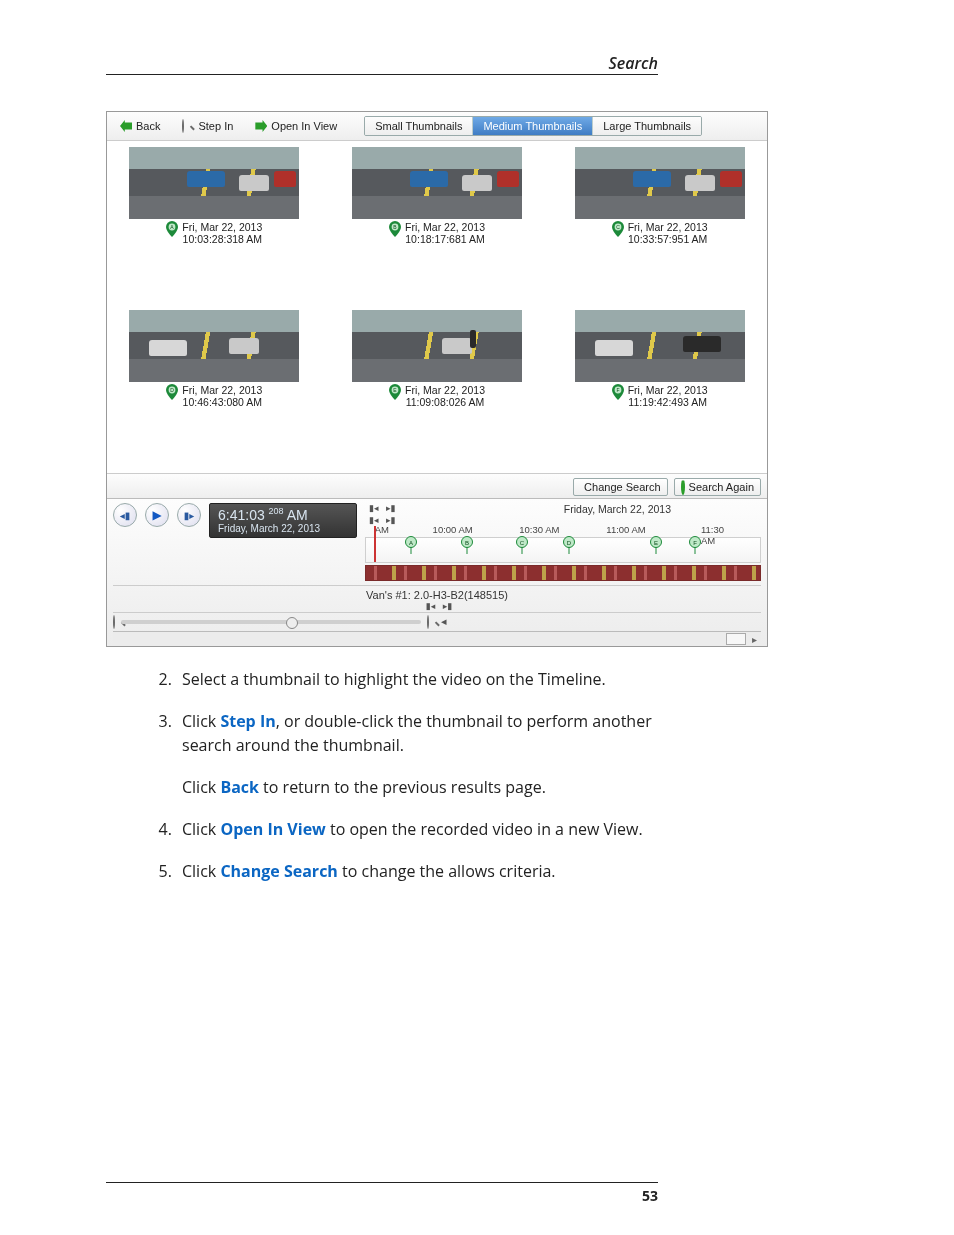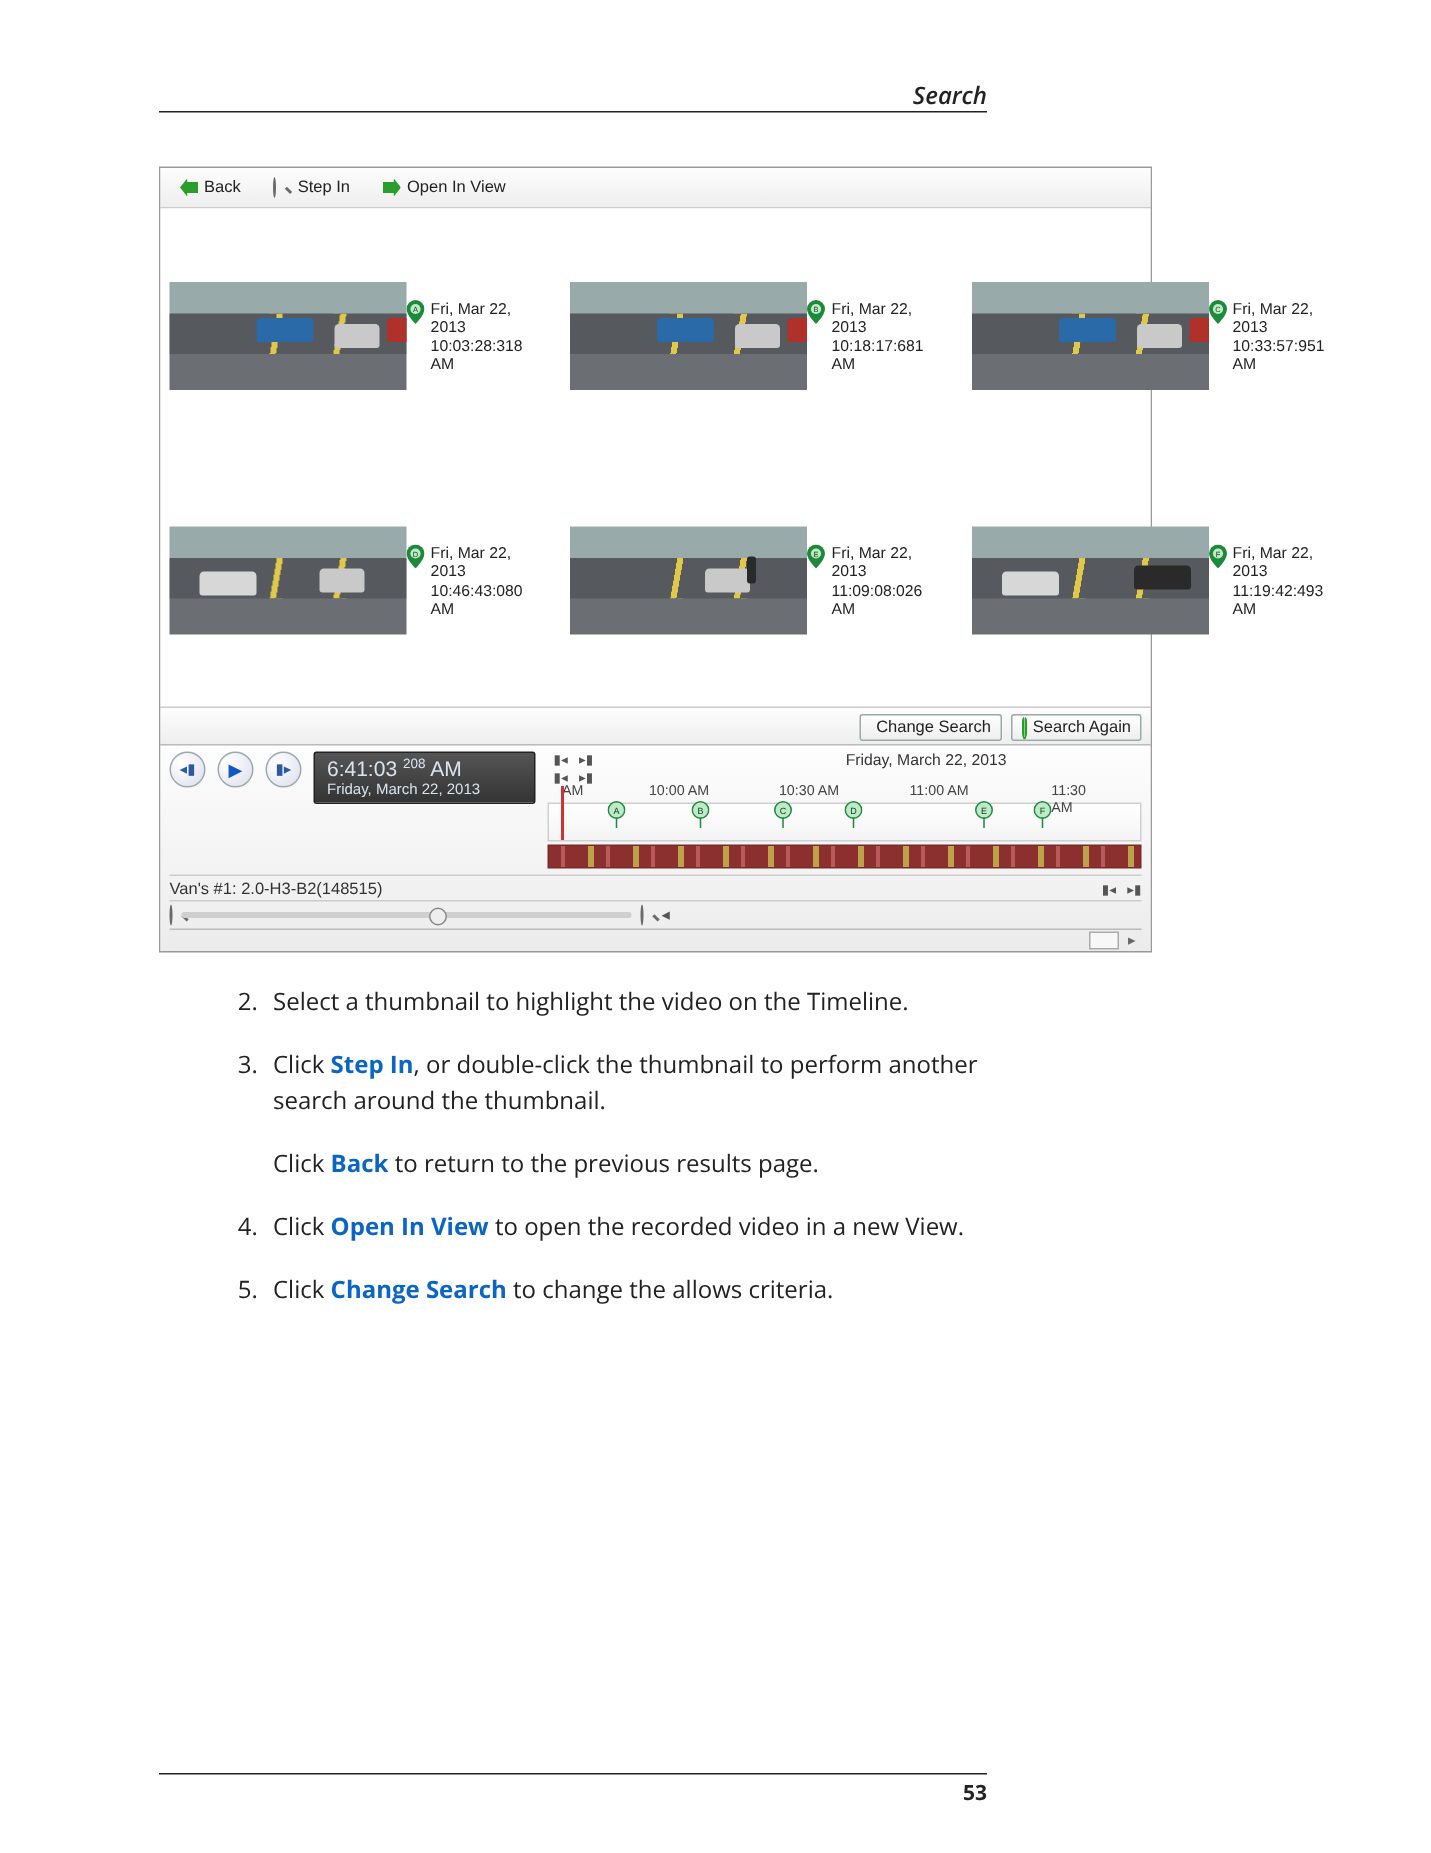--- a/index.html
+++ b/index.html
@@ -85,22 +85,23 @@
   .thumb-area {
     background: #fff;
     padding: 6px;
     display: grid;
     grid-template-columns: repeat(3, 1fr);
     gap: 6px 20px;
     min-height: 320px;
   }
   .thumb {
     display: flex;
-    flex-direction: row;
+    flex-direction: column;
     align-items: center;
+    text-align: center;
   }
   .thumb-img {
     width: 170px; height: 72px; position: relative; overflow: hidden;
     background: linear-gradient(#9aa 0 30%, #6b6e72 30% 100%);
   }
   .thumb-img::before {
     content:""; position:absolute; left:0; right:0; top:30%; height:38%;
     background:
       linear-gradient(100deg, transparent 0 44%, #e0c94a 44% 46.5%, transparent 46.5% 70%, #e0c94a 70% 72.5%, transparent 72.5%),
       #56595d;
@@ -158,23 +159,23 @@
   }
   .ruler .tick-lbl { position:absolute; top:-14px; font-size:9.5px; color:#444; transform:translateX(-50%); }
   .band {
     position:relative; height:14px; margin-top:2px;
     background: repeating-linear-gradient(90deg,#8c2f2f 0 8px,#b85a5a 8px 11px,#8c2f2f 11px 26px,#bda24a 26px 30px);
     border:1px solid #7a2a2a;
   }
   .marker-pin { position:absolute; top:-2px; width:12px; height:18px; }
   .cursor-line { position:absolute; top:-12px; bottom:0; width:2px; background:#c33; }
   .cam-row {
-    display:flex; align-items:center; justify-content:space-between;
+    display:flex; align-items:center; justify-content:center;
     font-size:11px; color:#333; padding:3px 0 1px 0;
-    border-top:1px solid #ccc; margin-top:4px;
+    border-top:1px solid #ccc; margin-top:4px;flex-direction:column;
   }
   .zoom-row {
     display:flex; align-items:center; gap:6px;
     font-size:11px; color:#555; padding:2px 0 3px 0;
     border-top:1px solid #ccc;
   }
   .zoom-track {
     flex:0 0 300px; height:4px; background:#cfcfcf; border-radius:2px; position:relative;
   }
   .zoom-thumb { position:absolute; top:-3px; width:10px; height:10px; background:#eee; border:1px solid #888; border-radius:50%; }
@@ -241,20 +242,25 @@
       </span>
       <span class="tb-btn">
         <span class="ico"><span class="ico-mag"></span></span>
         <span>Step In</span>
       </span>
       <span class="tb-btn">
         <span class="ico ico-fwd"></span>
         <span>Open In View</span>
       </span>
 
+      <span class="seg">
+        <span class="seg-item">Small Thumbnails</span>
+        <span class="seg-item active">Medium Thumbnails</span>
+        <span class="seg-item">Large Thumbnails</span>
+      </span>
     </div>
 
     <div class="thumb-area">
 
       <div class="thumb">
         <div class="thumb-img">
           <div class="car" style="background:#2b6aa8; left:58px; top:24px;"></div>
           <div class="car" style="background:#c9c9c9; left:110px; top:28px; width:30px;"></div>
           <div class="car" style="background:#b0302a; left:145px; top:24px; width:22px;"></div>
         </div>

